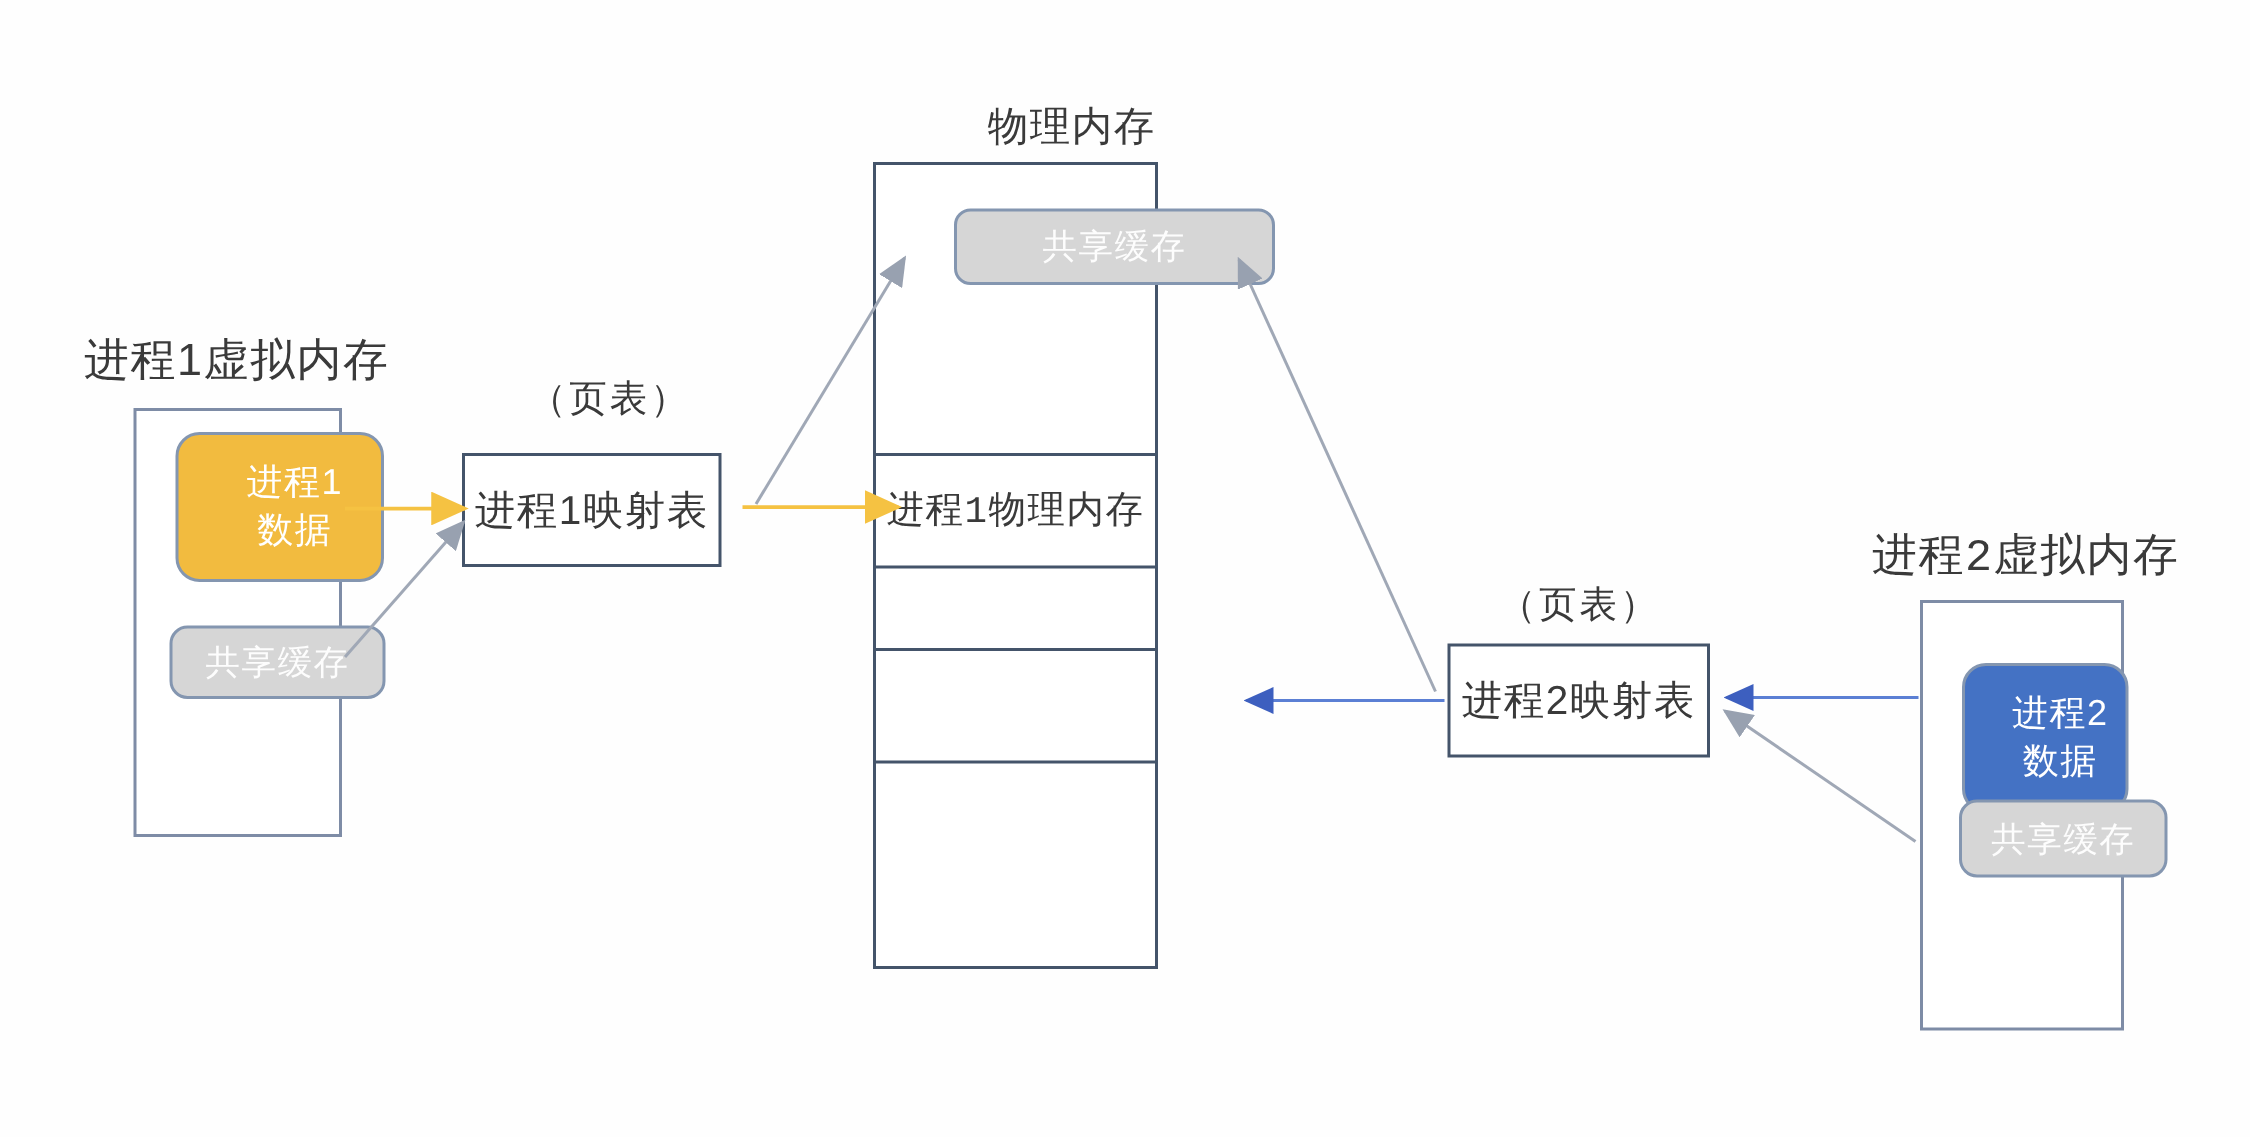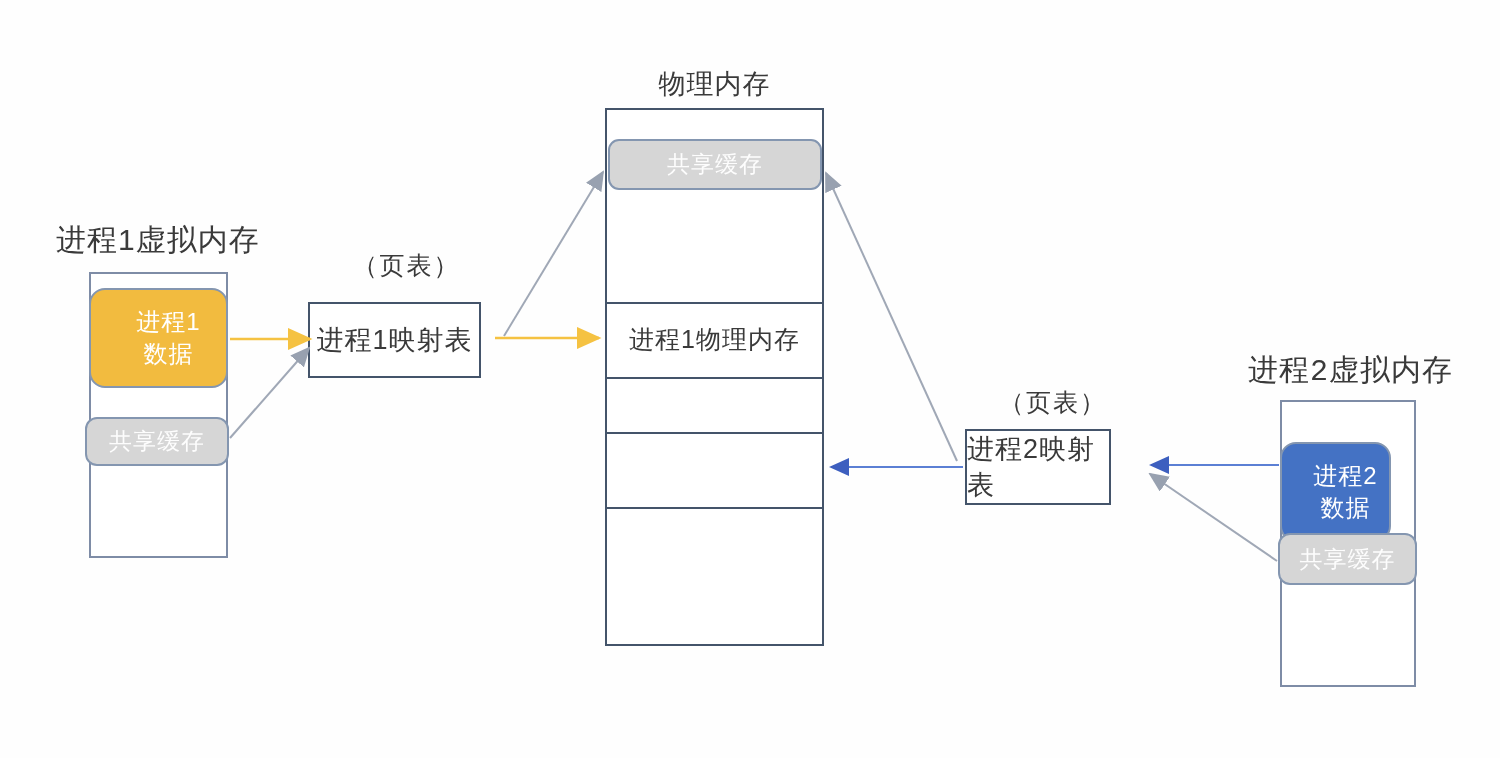--- a/index.html
+++ b/index.html
@@ -32,48 +32,48 @@
              letter-spacing:2px;white-space:nowrap;}
   .divider{position:absolute;left:0;right:0;height:2px;background:var(--dark_border);}
   .region-label{position:absolute;left:0;right:0;display:flex;align-items:center;
                 justify-content:center;color:var(--text_dark);font-size:25px;
                 letter-spacing:1px;}
   svg.connectors{position:absolute;left:0;top:0;z-index:5;pointer-events:none;}
   .arrow-y{stroke:var(--arrow_yellow);stroke-width:2.5;fill:none;}
   .arrow-g{stroke:var(--arrow_gray);stroke-width:2;fill:none;}
   .arrow-b{stroke:var(--arrow_blue);stroke-width:2;fill:none;}
   .mk-y{fill:var(--arrow_yellow);} .mk-g{fill:#98A1B0;} .mk-b{fill:#3D5FBF;}
-  .z2{z-index:2;}
+  .z2{z-index:2;margin-left:28px;}
 </style>
 </head>
 <body>
 
 <div class="canvas">
 
   <div class="title" style="left:56px;top:220px;width:196px;">进程1虚拟内存</div>
   <div class="container" style="left:89px;top:272px;width:139px;height:286px;"></div>
   <div class="block rounded yellow z2" style="left:89px;top:288px;width:139px;height:100px;">进程1
 数据</div>
   <div class="block grayblk z2" style="left:85px;top:417px;width:144px;height:49px;border:2px solid var(--gray_border);">共享缓存</div>
 
   <div class="pagetable" style="left:320px;top:249px;width:173px;">（页表）</div>
   <div class="mapbox" style="left:308px;top:302px;width:173px;height:76px;">进程1映射表</div>
 
   <div class="title" style="left:605px;top:66px;width:219px;font-size:27px;">物理内存</div>
-  <div class="container dark" style="left:605px;top:108px;width:219px;height:538px;">
+  <div class="container dark" style="left:582px;top:108px;width:190px;height:538px;font-family:Liberation Mono, monospace;">
     <div class="divider" style="top:192px;"></div>
     <div class="divider" style="top:267px;"></div>
     <div class="divider" style="top:322px;"></div>
     <div class="divider" style="top:397px;"></div>
     <div class="region-label" style="top:192px;height:75px;">进程1物理内存</div>
   </div>
   <div class="block grayblk z2" style="left:608px;top:139px;width:214px;height:51px;border:2px solid var(--gray_border);border-radius:11px;">共享缓存</div>
 
   <div class="pagetable" style="left:966px;top:386px;width:174px;">（页表）</div>
-  <div class="mapbox" style="left:965px;top:429px;width:146px;height:76px;">进程2映射表</div>
+  <div class="mapbox" style="left:965px;top:429px;width:175px;height:76px;">进程2映射表</div>
 
   <div class="title" style="left:1248px;top:350px;width:200px;font-family:Liberation Mono, monospace;">进程2虚拟内存</div>
   <div class="container" style="left:1280px;top:400px;width:136px;height:287px;"></div>
   <div class="block rounded blue z2" style="left:1280px;top:442px;width:111px;height:100px;">进程2
 数据</div>
   <div class="block grayblk z2" style="left:1278px;top:533px;width:139px;height:52px;border:2px solid var(--gray_border);">共享缓存</div>
 
   <svg class="connectors" width="1500" height="758" viewBox="0 0 1500 758">
     <defs>
       <marker id="mY" markerWidth="10" markerHeight="9" refX="9" refY="4.5" orient="auto">

